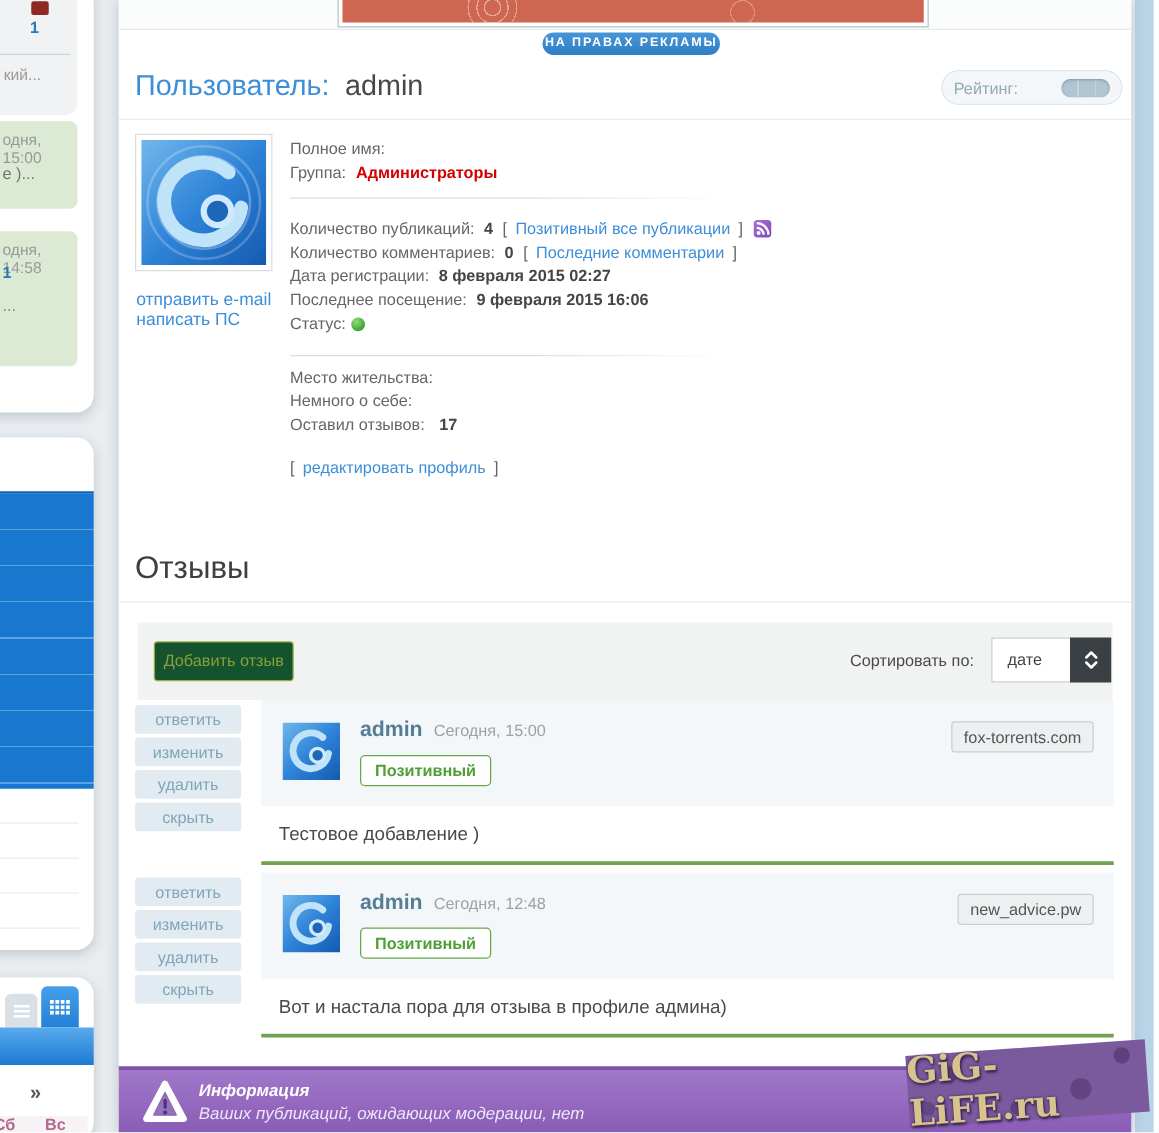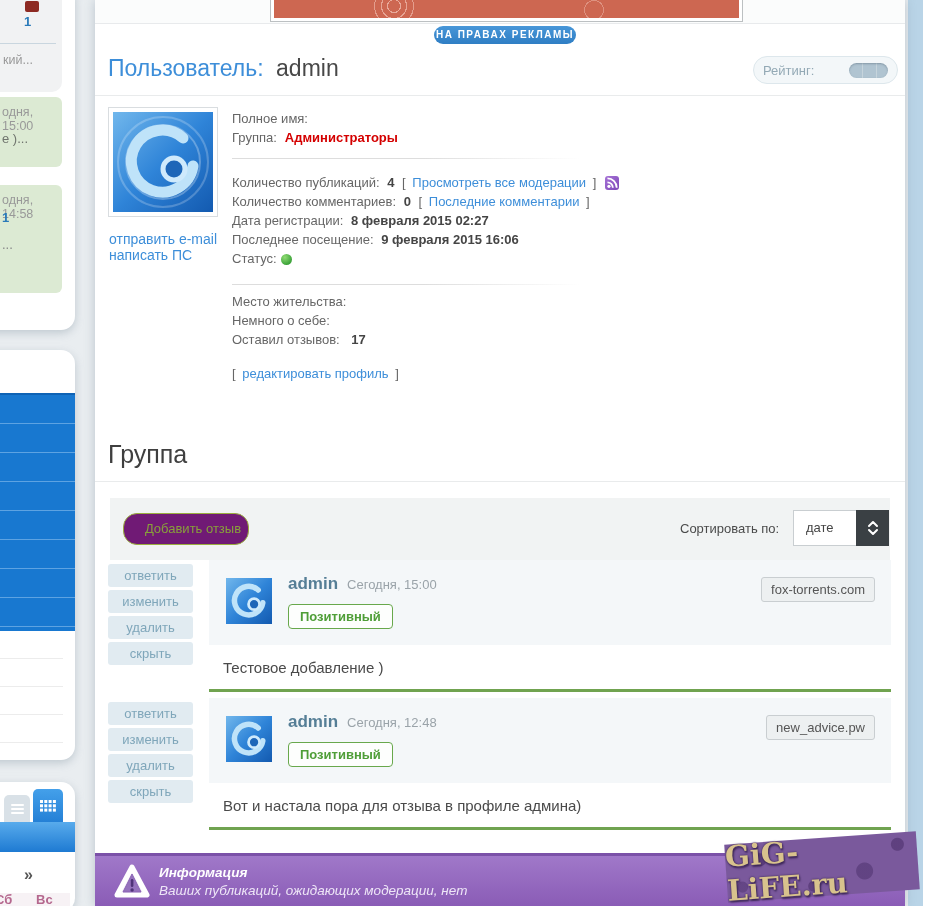--- a/index.html
+++ b/index.html
@@ -69,22 +69,22 @@
   .fade-sep{position:absolute;left:137px;width:348px;height:1px;
             background:linear-gradient(90deg,#dddddd 55%,rgba(221,221,221,0));}
   .rss{display:inline-block;width:14px;height:14px;border-radius:3px;vertical-align:-3px;margin-left:5px;
        background:linear-gradient(135deg,#a672d6,#7e48b8);}
   .dot{display:inline-block;width:11px;height:11px;border-radius:50%;vertical-align:-2px;margin-left:4px;
        background:radial-gradient(circle at 35% 30%,#90dc73,#3da33a 70%);}
 
   
   .reviews-h{position:absolute;left:13px;top:440px;font-size:25px;color:#3f3f3f;}
   .toolbar{position:absolute;left:15px;top:498px;width:780px;height:62px;background:#f1f3f3;}
-  .add-btn{position:absolute;left:13px;top:15px;width:110px;height:30px;background:#701a75;border:1px solid #9aad3e;
-           border-radius:14px;color:#88a03b;font-size:13px;text-align:center;line-height:30px;cursor:pointer;padding-left:14px;}
+  .add-btn{position:absolute;left:13px;top:15px;width:110px;height:30px;background:#14532d;border:1px solid #9aad3e;
+           border-radius:3px;color:#88a03b;font-size:13px;text-align:center;line-height:30px;cursor:pointer;}
   .sort-label{position:absolute;left:570px;top:23px;color:#4a4a4a;font-size:13px;}
   .sort-select{position:absolute;left:683px;top:12px;width:64px;height:36px;background:#fff;border:1px solid #c9ced1;
                box-sizing:border-box;line-height:34px;padding-left:12px;color:#444;font-size:13px;cursor:pointer;}
   .sort-arrows{position:absolute;left:746px;top:12px;width:33px;height:36px;background:#3a4044;
                display:flex;justify-content:center;align-items:center;cursor:pointer;}
   .act-btn{position:absolute;left:13px;width:85px;height:23px;background:#e1ebf1;border-radius:3px;color:#7fa6ba;
            font-size:13px;text-align:center;line-height:23px;cursor:pointer;}
   .review-card{position:absolute;left:114px;width:682px;height:129px;border-bottom:3px solid #70a350;background:#fff;}
   .rc-header{position:absolute;left:0;top:0;width:100%;height:85px;background:#f4f7f9;}
   .rc-avatar{position:absolute;left:17px;top:18px;width:46px;height:46px;}
@@ -222,21 +222,21 @@
     <div class="row" style="top:111px;">Полное имя:</div>
     <div class="row" style="top:130px;">
       <span>Группа:</span><span class="red">Администраторы</span>
     </div>
     <div class="fade-sep" style="top:158px;"></div>
 
     <div class="row" style="top:175px;">
       <span>Количество публикаций:</span>
       <span class="b" style="margin-left:4px;">4</span>
       <span style="margin-left:4px;">[</span>
-      <span class="lnk" style="margin-left:3px;">Просмотреть все модерации</span>
+      <span class="lnk" style="margin-left:3px;">Позитивный все публикации</span>
       <span style="margin-left:3px;">]</span>
       <span class="rss"><svg viewBox="0 0 16 16" width="14" height="14">
         <circle cx="4.5" cy="11.8" r="1.8" fill="#fff"></circle>
         <path d="M2.8 7.2 a6.2 6.2 0 0 1 6.2 6.2" stroke="#fff" stroke-width="2.1" fill="none"></path>
         <path d="M2.8 2.8 a10.6 10.6 0 0 1 10.6 10.6" stroke="#fff" stroke-width="2.1" fill="none"></path>
       </svg></span>
     </div>
     <div class="row" style="top:194px;">
       <span>Количество комментариев:</span>
       <span class="b" style="margin-left:4px;">0</span>
@@ -262,21 +262,21 @@
     <div class="row" style="top:332px;">
       <span>Оставил отзывов:</span>
       <span class="b" style="margin-left:8px;">17</span>
     </div>
     <div class="row" style="top:366px;">
       <span>[</span>
       <span class="lnk" style="margin-left:3px;">редактировать профиль</span>
       <span style="margin-left:3px;">]</span>
     </div>
 
-    <div class="reviews-h">Группа</div>
+    <div class="reviews-h">Отзывы</div>
     <div class="hsep" style="top:481px;"></div>
 
     <div class="toolbar">
       <div class="add-btn">Добавить отзыв</div>
       <div class="sort-label">Сортировать по:</div>
       <div class="sort-select">дате</div>
       <div class="sort-arrows">
         <svg width="14" height="20" viewBox="0 0 14 20">
           <path d="M3 8 L7 4 L11 8" stroke="#fff" stroke-width="2" fill="none" stroke-linecap="round" stroke-linejoin="round"></path>
           <path d="M3 12 L7 16 L11 12" stroke="#fff" stroke-width="2" fill="none" stroke-linecap="round" stroke-linejoin="round"></path>

